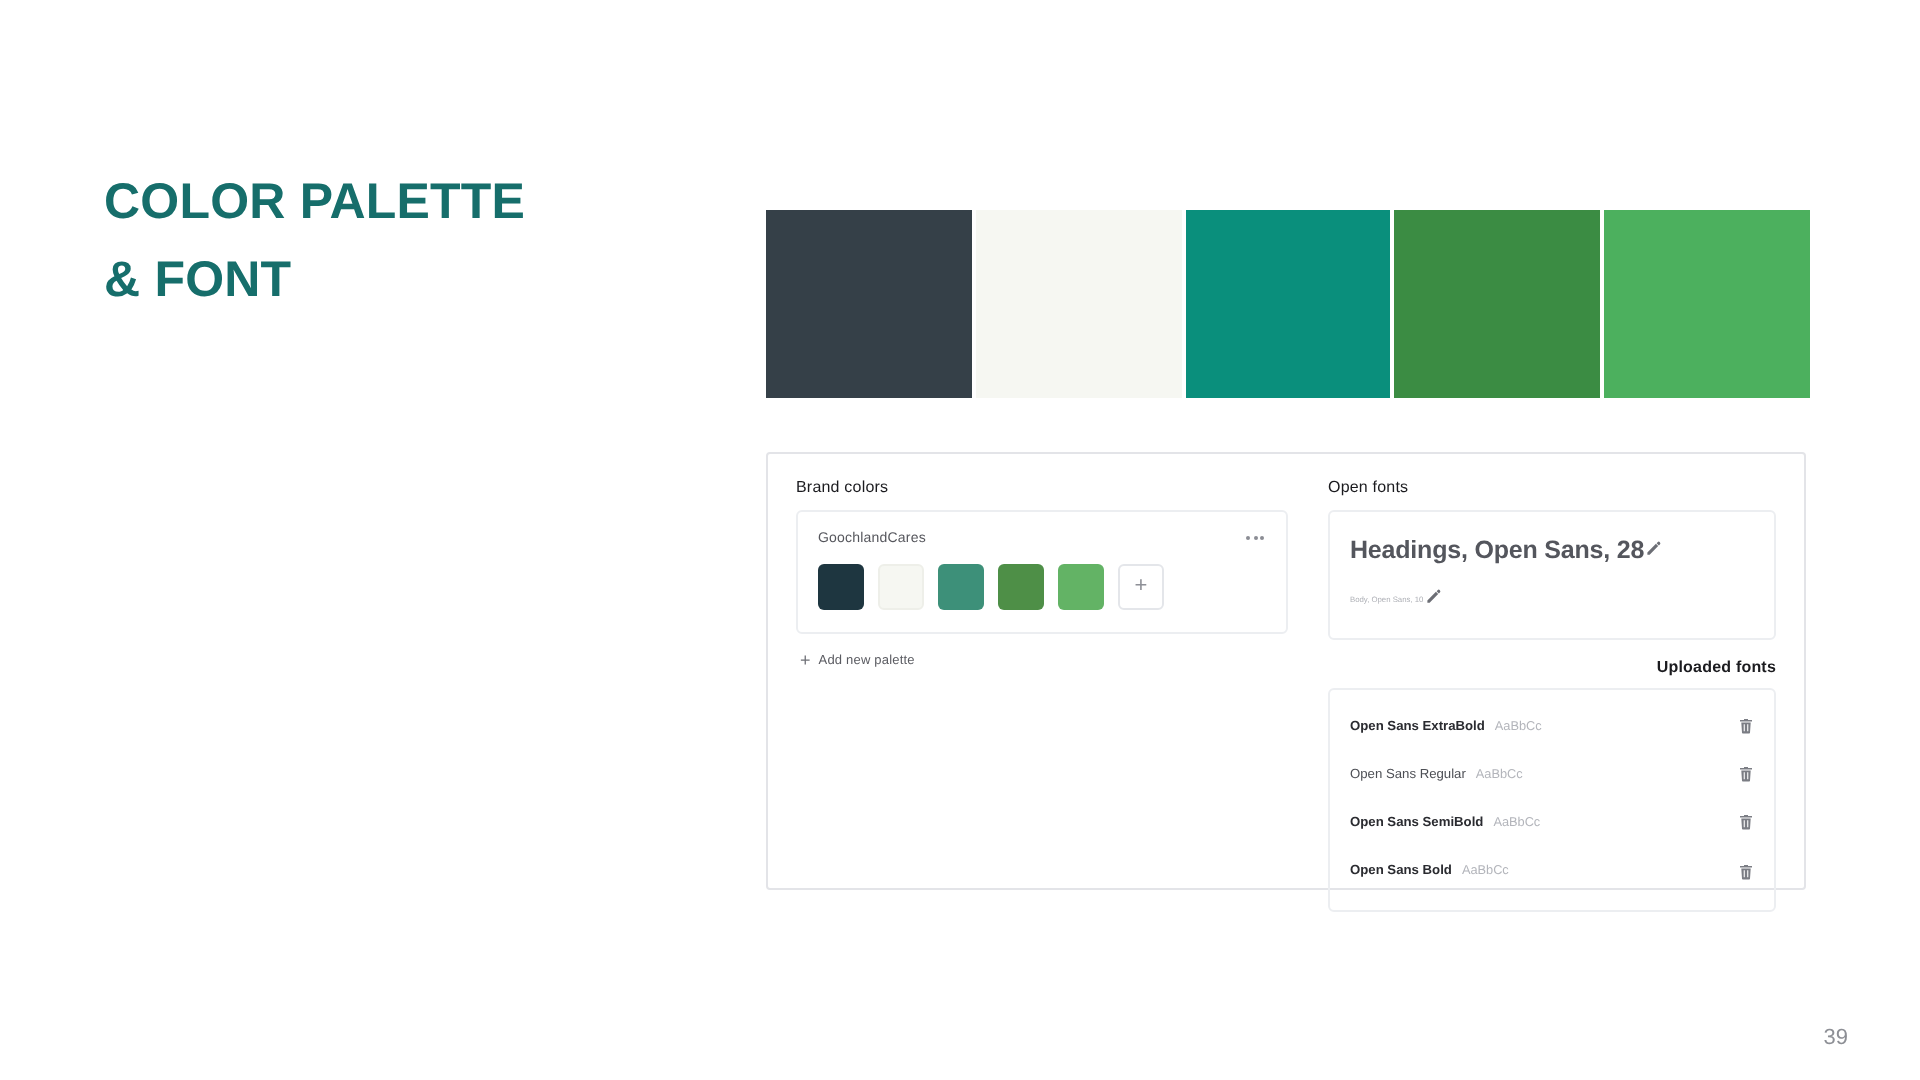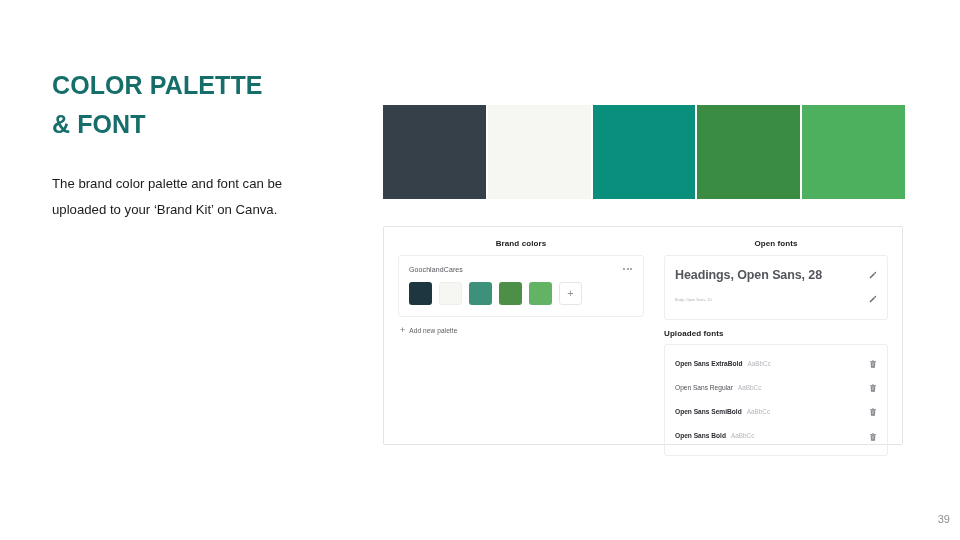--- a/index.html
+++ b/index.html
@@ -12,21 +12,21 @@
     background: #ffffff;
     font-family: "Liberation Sans", sans-serif;
     overflow: hidden;
     position: relative;
   }
 
   
   .left-col {
     position: absolute;
     left: 52px;
-    top: 66px;
+    top: 82px;
     width: 290px;
   }
   .slide-title {
     font-size: 25px;
     font-weight: bold;
     color: #166E6B;
     line-height: 1.55;
     letter-spacing: 0.1px;
     margin: 0;
     white-space: pre-line;
@@ -75,25 +75,24 @@
     box-sizing: border-box;
     padding-right: 12px;
   }
   .panel-col-right {
     flex: 1;
     box-sizing: border-box;
     padding-left: 8px;
   }
   .panel-heading {
     font-size: 8px;
-    font-weight: bold;
+    font-weight: normal;
     color: #1b1b1f;
     margin: 0 0 7px 0;
     letter-spacing: 0.1px;
-    text-align: center;
   }
 
   
   .palette-card {
     border: 1px solid #eceef1;
     border-radius: 3px;
     padding: 9px 10px 11px 10px;
     box-sizing: border-box;
   }
   .palette-card-head {
@@ -168,21 +167,21 @@
   
   .fonts-card {
     border: 1px solid #eceef1;
     border-radius: 3px;
     padding: 7px 10px 8px 10px;
     box-sizing: border-box;
   }
   .font-row {
     display: flex;
     align-items: center;
-    justify-content: space-between;
+    justify-content: flex-start;
     padding: 3px 0;
   }
   .font-sample-heading {
     font-size: 12.5px;
     font-weight: bold;
     color: #54565d;
     letter-spacing: -0.1px;
   }
   .font-sample-sub {
     font-size: 7.6px;
@@ -193,20 +192,21 @@
     color: #aeb0b6;
   }
   .pencil-icon { display: block; }
 
   .uploaded-heading {
     font-size: 8px;
     font-weight: bold;
     color: #1b1b1f;
     margin: 9px 0 6px 0;
     letter-spacing: 0.1px;
+    text-align: right;
   }
   .uploaded-card {
     border: 1px solid #eceef1;
     border-radius: 3px;
     padding: 6px 10px 7px 10px;
     box-sizing: border-box;
   }
   .uploaded-row {
     display: flex;
     align-items: center;
@@ -229,34 +229,33 @@
   }
   .uf-preview {
     font-size: 6.4px;
     color: #b3b5bb;
   }
   .trash-icon { display: block; }
 
   
   .page-number {
     position: absolute;
-    right: 10px;
+    right: 36px;
     bottom: 15px;
     font-size: 11px;
     color: #8d8f95;
     margin-top: 14px;
   }
 </style>
 </head>
 <body>
 
 <div class="left-col">
   <h1 class="slide-title" style="color: rgb(22, 110, 107);">COLOR PALETTE
 &amp; FONT</h1>
-  <p class="slide-body">The brand color palette and font can be uploaded to your ‘Brand Kit’ on Canva.</p>
 </div>
 
 <div class="swatch-strip" id="swatch-strip">
   <div class="swatch" style="background: rgb(53, 64, 72);"></div>
   <div class="swatch" style="background: rgb(246, 247, 242);"></div>
   <div class="swatch" style="background: rgb(10, 143, 124);"></div>
   <div class="swatch" style="background: rgb(59, 140, 67);"></div>
   <div class="swatch" style="background: rgb(76, 176, 94);"></div>
 </div>
 

